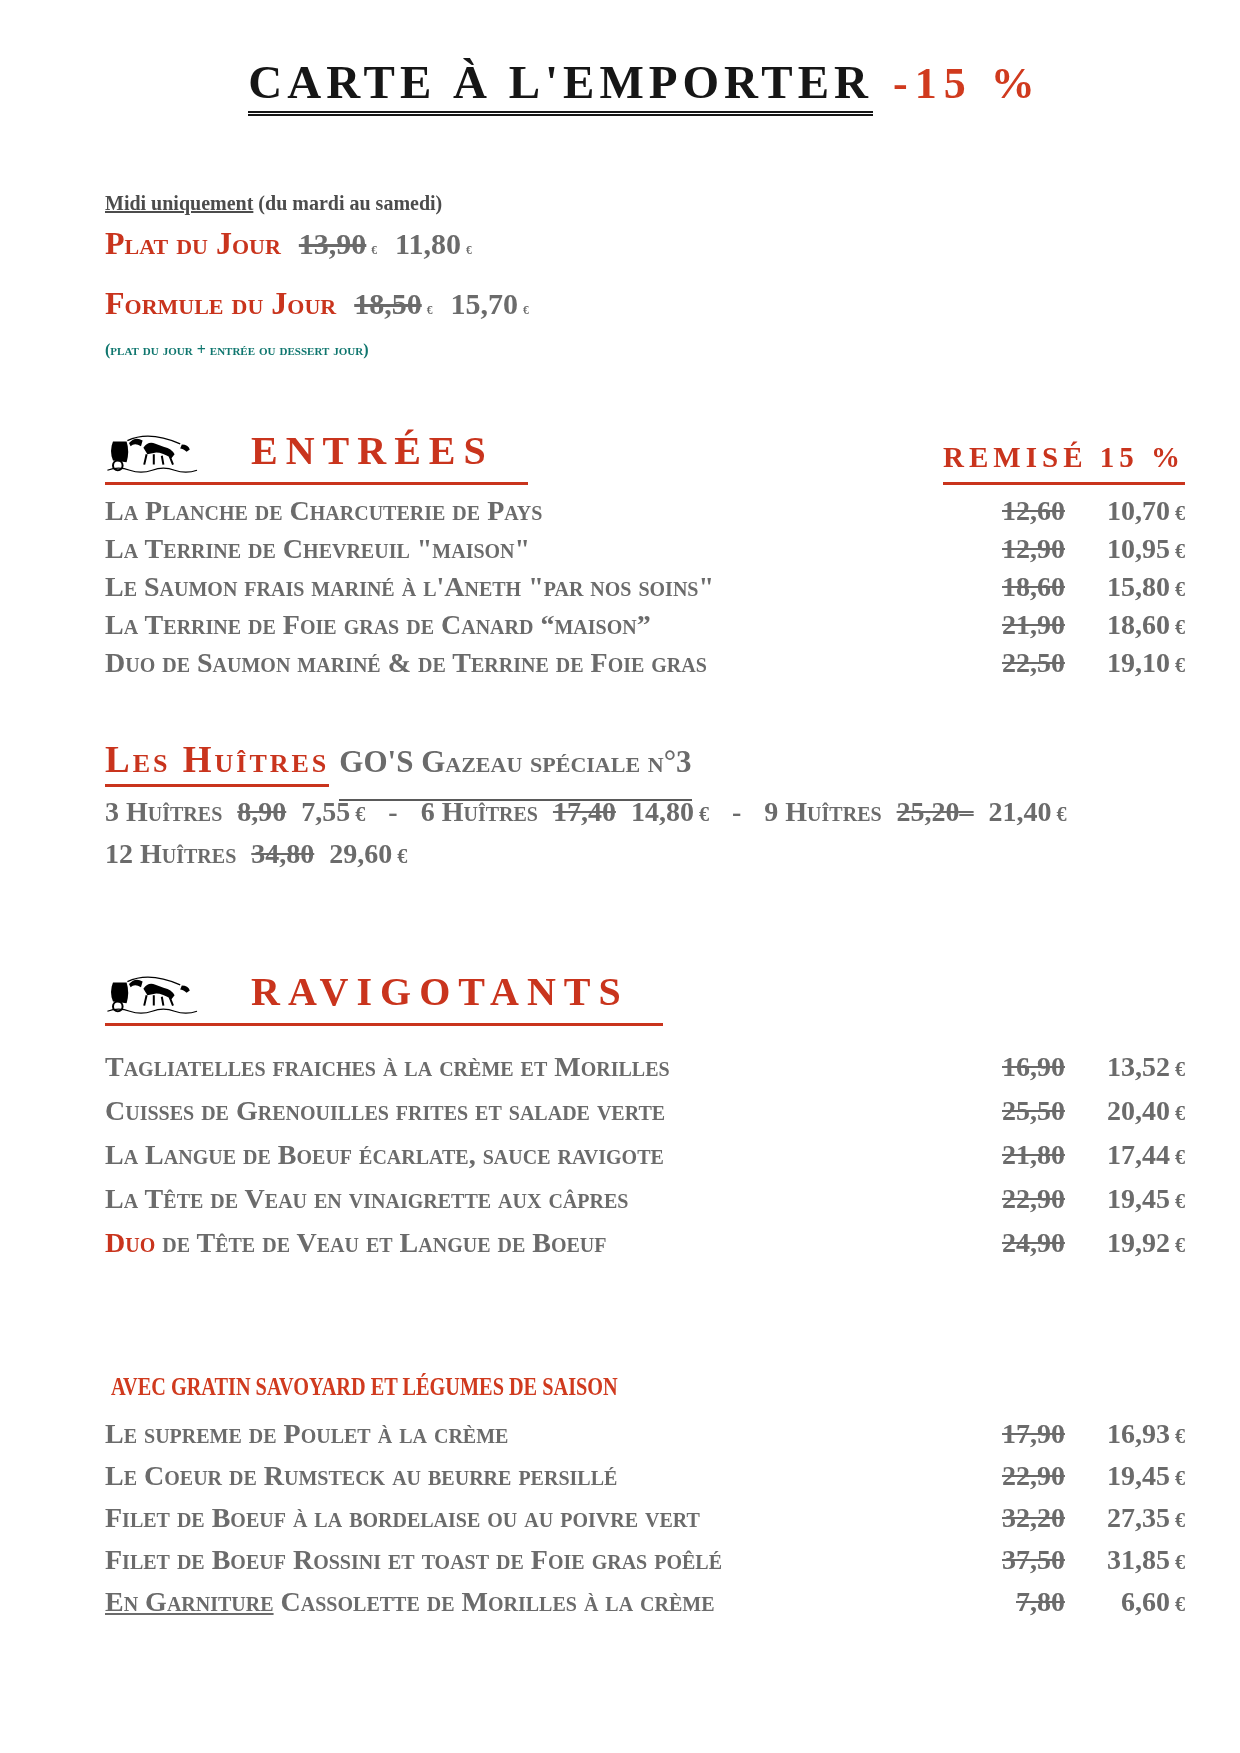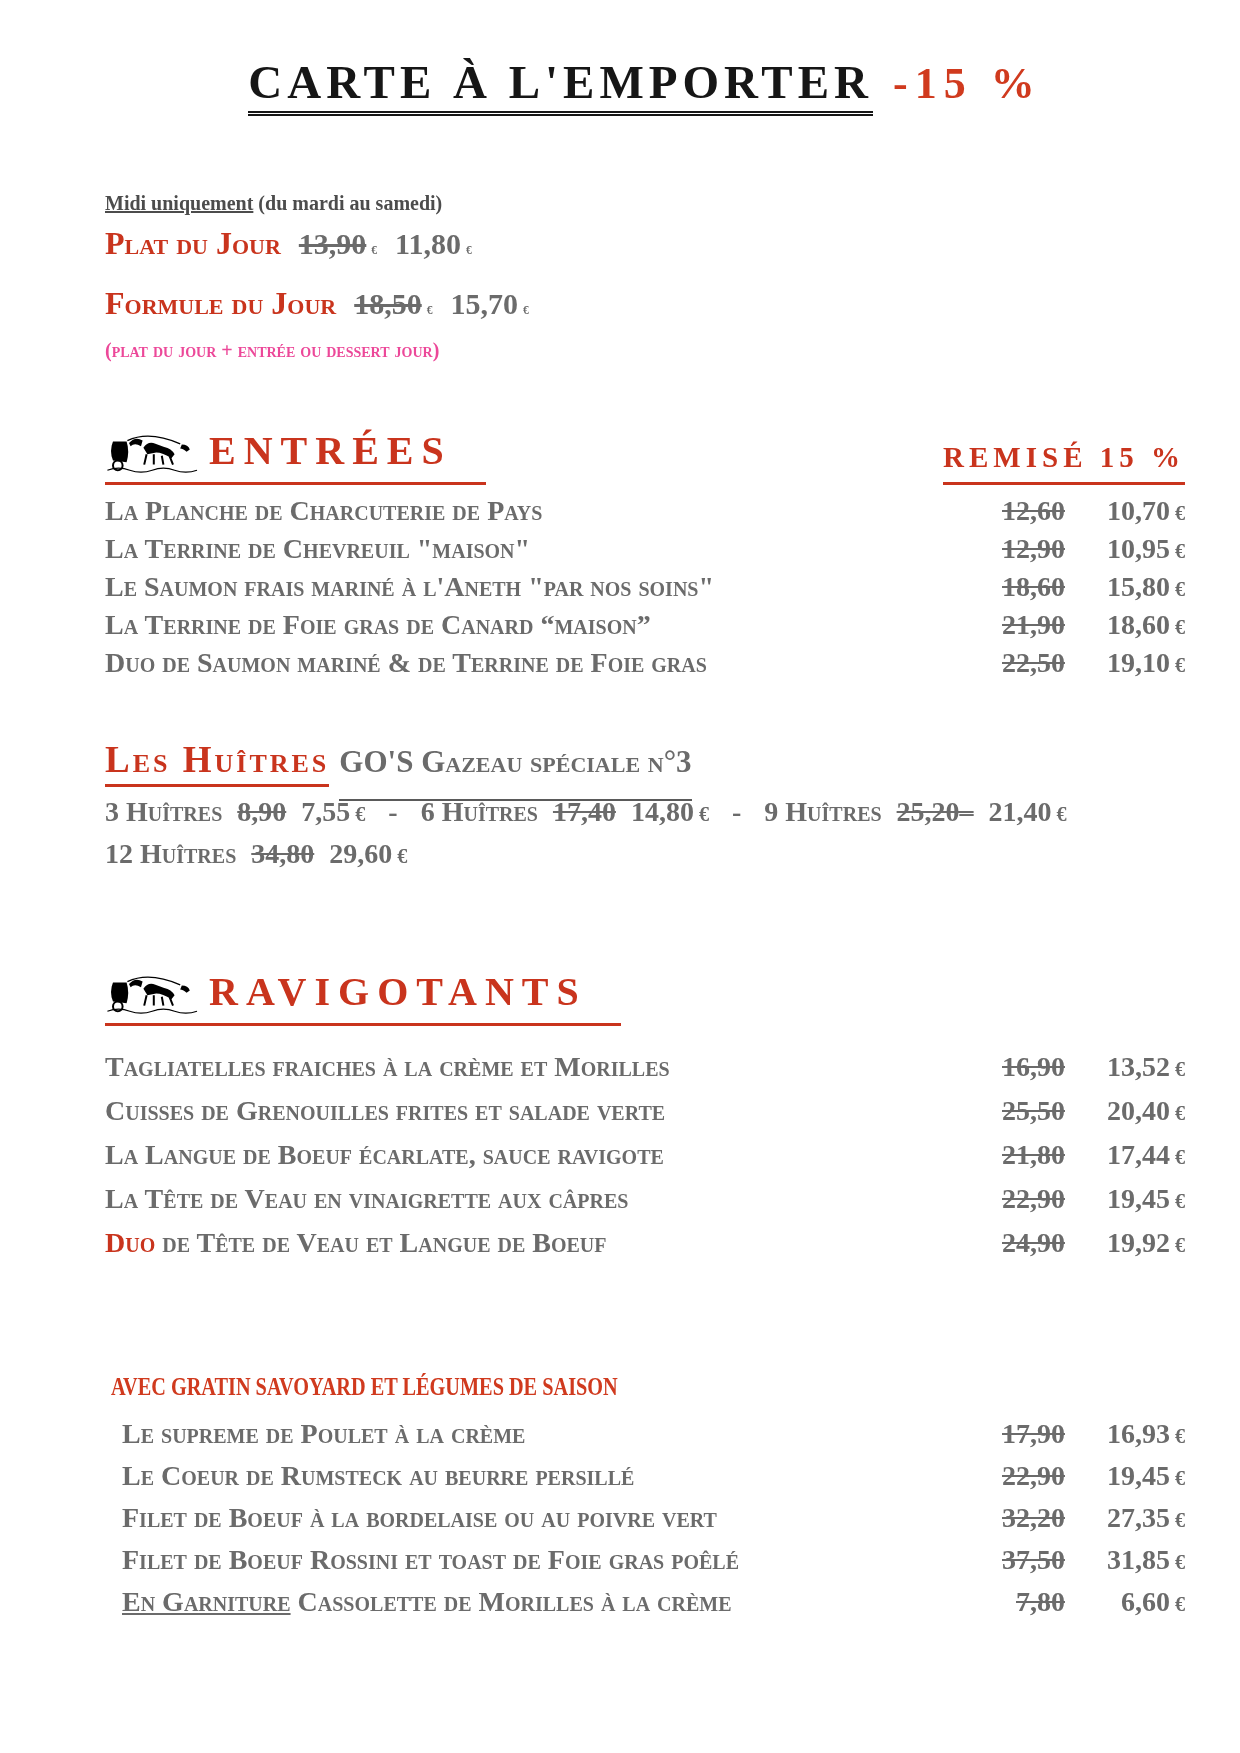--- a/index.html
+++ b/index.html
@@ -20,45 +20,45 @@
 
   
   .midi-line{font-size:20px;font-weight:bold;color:#4c4c4c;line-height:36px;}
   .midi{text-decoration:underline;}
   .offer-line{font-variant:small-caps;line-height:44px;white-space:nowrap;}
   .offer-line.second{margin-top:8px;line-height:46px;}
   .offer-label{color:#c9341d;font-weight:bold;font-size:32px;margin-right:14px;}
   .price{color:#6b6b6b;font-weight:bold;font-size:30px;}
   .strike{text-decoration:line-through;}
   .eur{font-size:0.72em;font-weight:bold;color:#6b6b6b;margin-left:5px;}
-  .offer-note{font-variant:small-caps;font-weight:bold;color:#ec4899;font-size:20px;line-height:34px;}
+  .offer-note{font-variant:small-caps;font-weight:bold;color:#0f766e;font-size:16px;line-height:34px;}
 
   
   .section-head{display:flex;align-items:flex-end;justify-content:space-between;}
   .head-left{display:flex;align-items:center;border-bottom:3px solid #c9341d;padding:0 34px 8px 0;}
   .coach{width:104px;height:44px;flex:none;}
-  .sec-title{font-size:40px;font-weight:bold;color:#c9341d;letter-spacing:8px;white-space:nowrap;}
+  .sec-title{font-size:40px;font-weight:bold;color:#c9341d;letter-spacing:8px;margin-left:42px;white-space:nowrap;}
   .sec-sub{
     font-weight:bold;color:#d03a1e;font-size:26px;letter-spacing:0px;white-space:nowrap;
     display:inline-block;transform:scaleX(0.78);transform-origin:left bottom;margin-left:6px;
   }
   .remise{
     font-size:29px;font-weight:bold;color:#c9341d;letter-spacing:5px;
     border-bottom:3px solid #c9341d;padding-bottom:8px;white-space:nowrap;
   }
 
   
   .rows{margin-top:8px;}
   .row{
     display:flex;align-items:baseline;
     font-variant:small-caps;font-weight:bold;color:#6b6b6b;
     font-size:28px;line-height:35px;white-space:nowrap;
   }
   .rows.wide .row{line-height:42px;}
-  .rows.viande .row{line-height:40px;margin-left:17px;}
+  .rows.viande .row{line-height:40px;}
   .dish{flex:1;overflow:hidden;}
   .accent{color:#c9341d;}
   .uline{text-decoration:underline;}
   .old-col{width:95px;text-align:right;flex:none;}
   .new-col{width:120px;text-align:right;flex:none;}
 
   
   .huitres{margin-top:52px;}
   .hu-head{font-variant:small-caps;font-weight:bold;line-height:50px;white-space:nowrap;}
   .hu-title{color:#c9341d;font-size:37px;letter-spacing:3px;border-bottom:3px solid #c9341d;padding-bottom:4px;}

